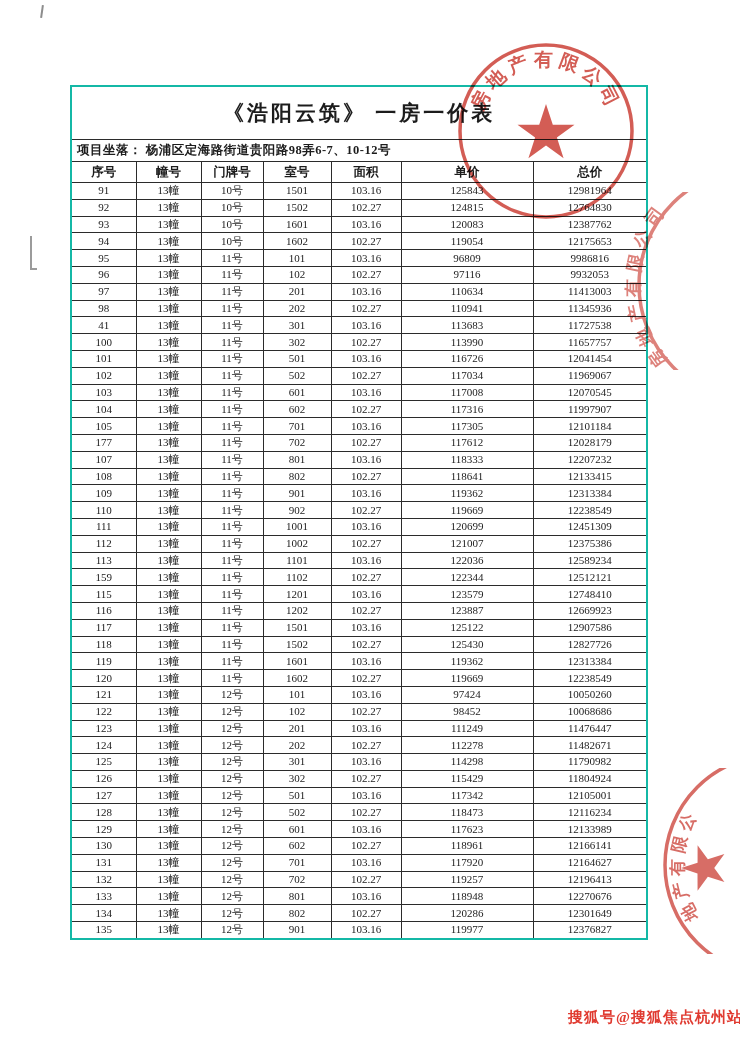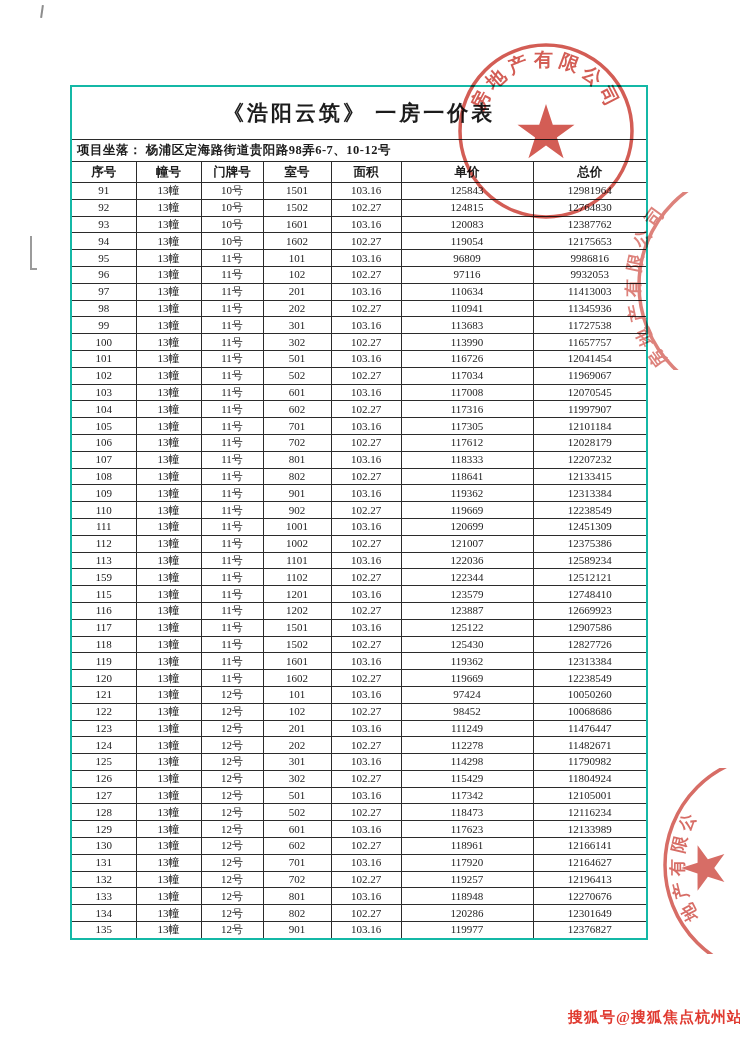--- a/index.html
+++ b/index.html
@@ -177,21 +177,21 @@
         <tr>
           <td>98</td>
           <td>13幢</td>
           <td>11号</td>
           <td>202</td>
           <td>102.27</td>
           <td>110941</td>
           <td>11345936</td>
         </tr>
         <tr>
-          <td>99</td>
+          <td>41</td>
           <td>13幢</td>
           <td>11号</td>
           <td>301</td>
           <td>103.16</td>
           <td>113683</td>
           <td>11727538</td>
         </tr>
         <tr>
           <td>100</td>
           <td>13幢</td>
@@ -240,21 +240,21 @@
         <tr>
           <td>105</td>
           <td>13幢</td>
           <td>11号</td>
           <td>701</td>
           <td>103.16</td>
           <td>117305</td>
           <td>12101184</td>
         </tr>
         <tr>
-          <td>106</td>
+          <td>177</td>
           <td>13幢</td>
           <td>11号</td>
           <td>702</td>
           <td>102.27</td>
           <td>117612</td>
           <td>12028179</td>
         </tr>
         <tr>
           <td>107</td>
           <td>13幢</td>

